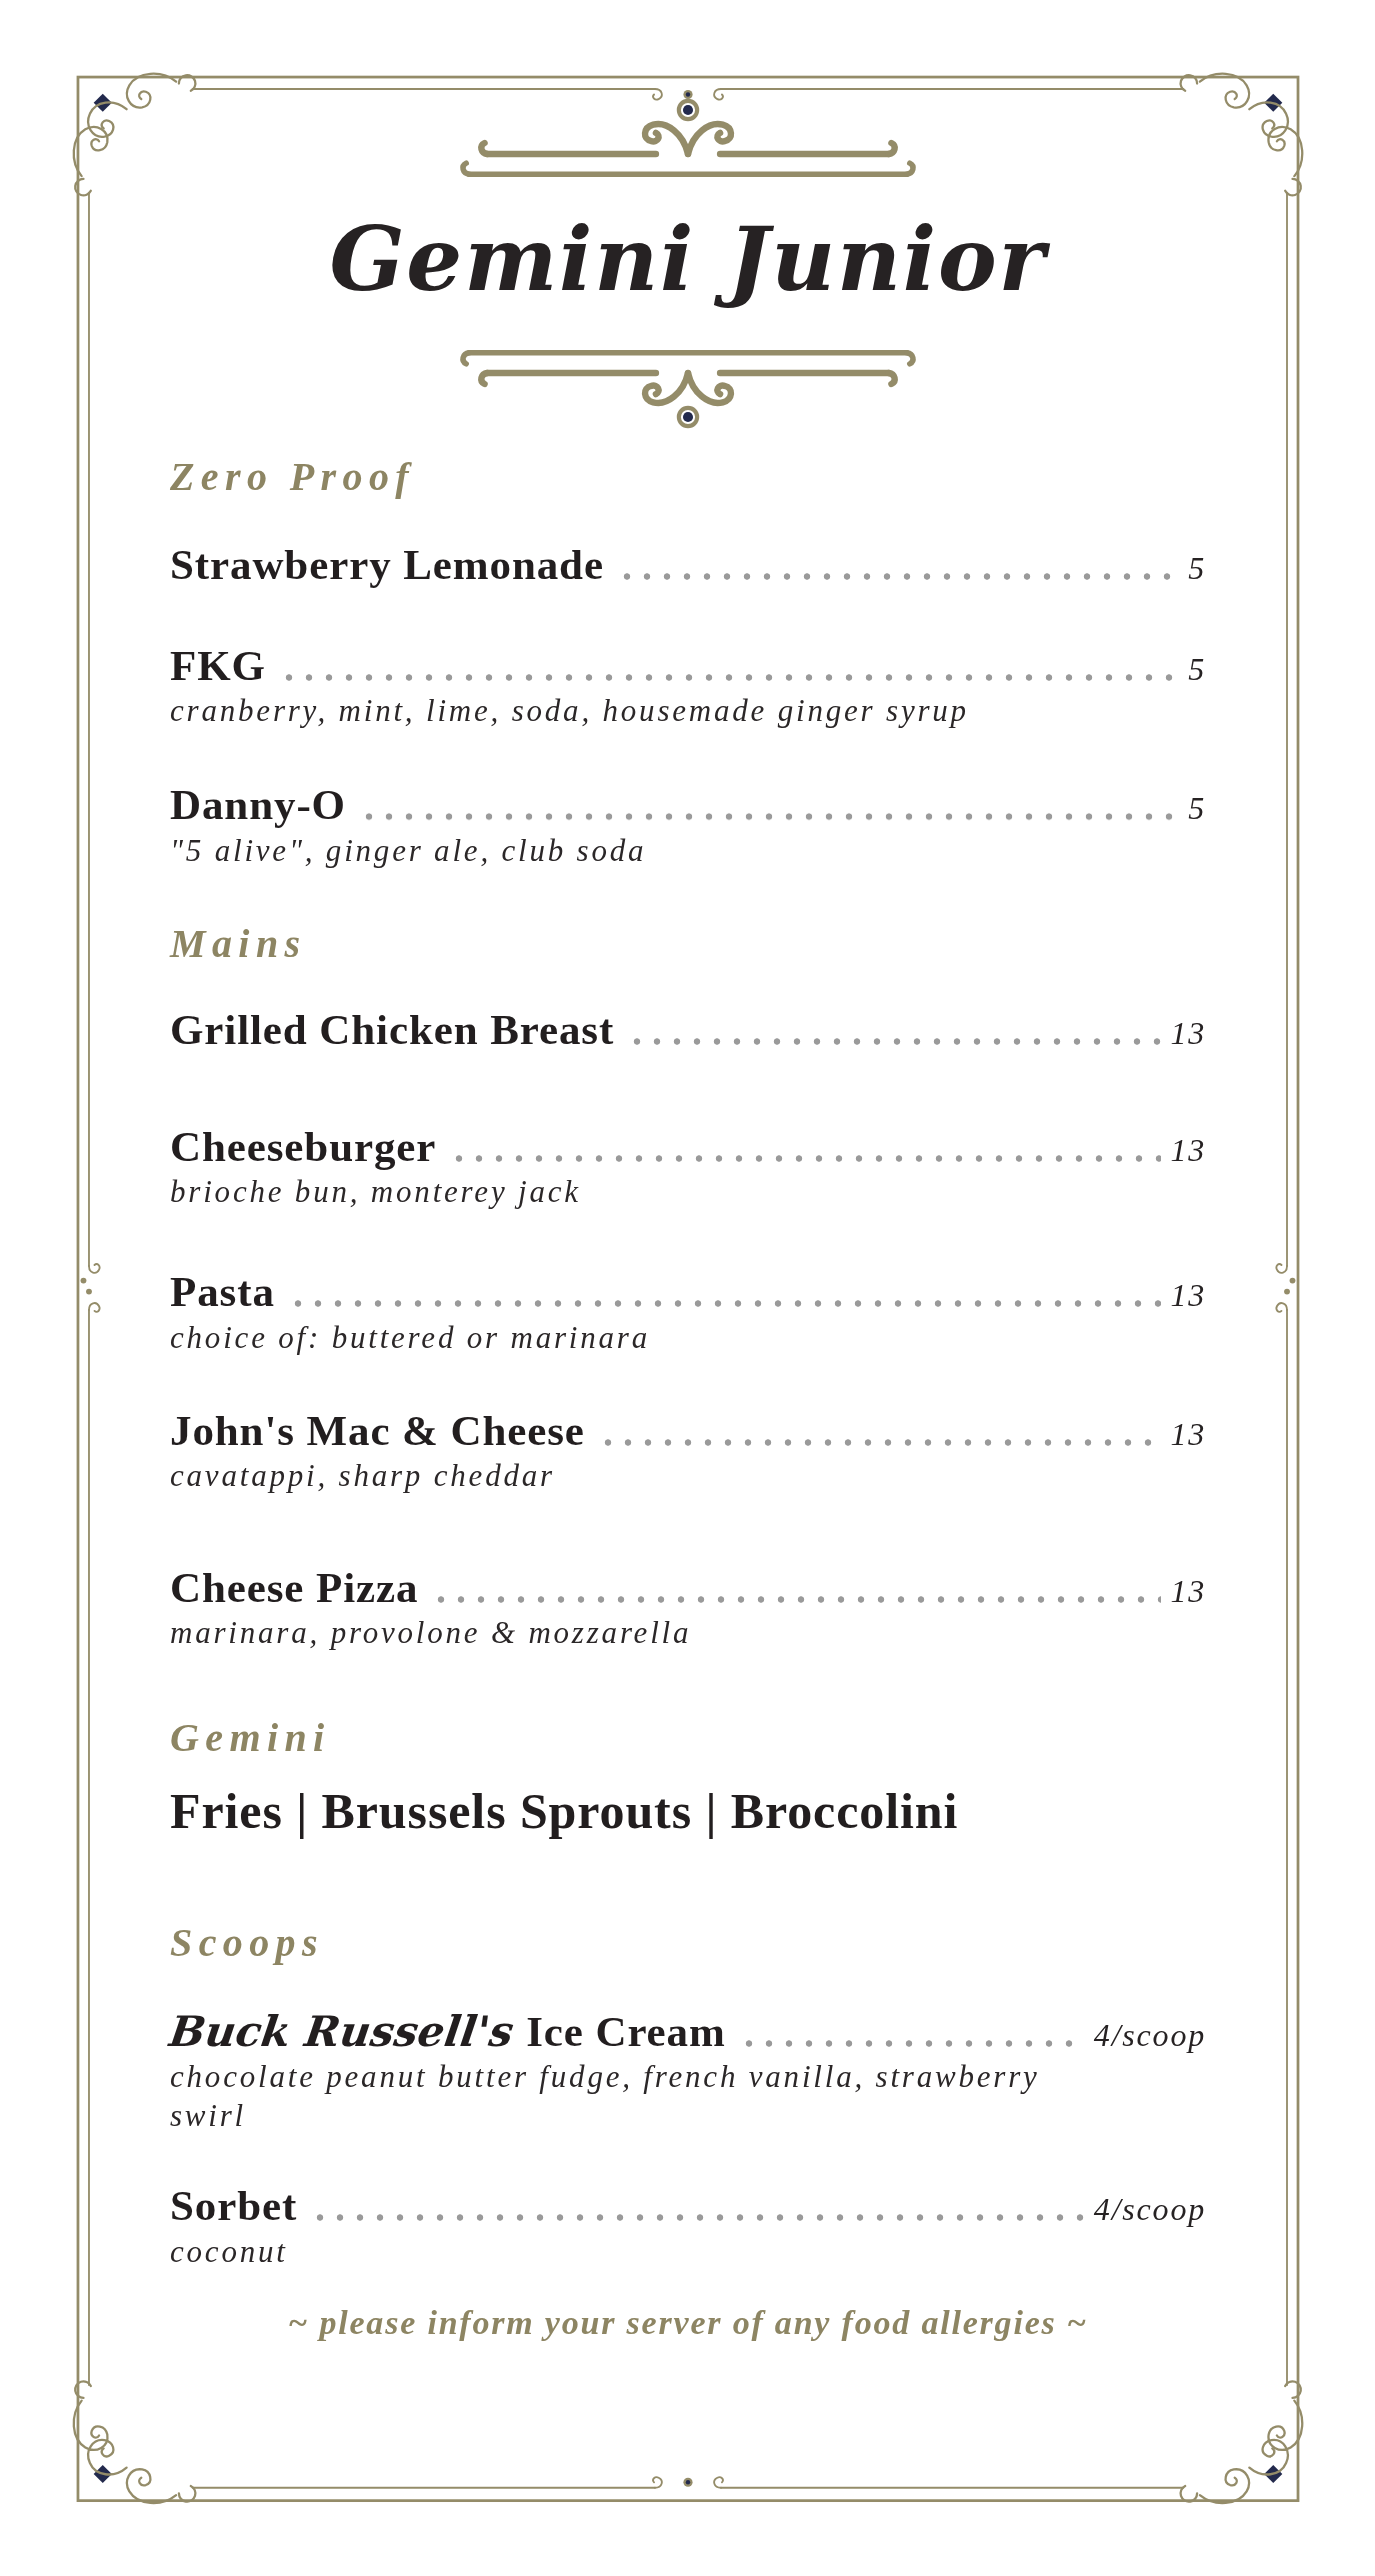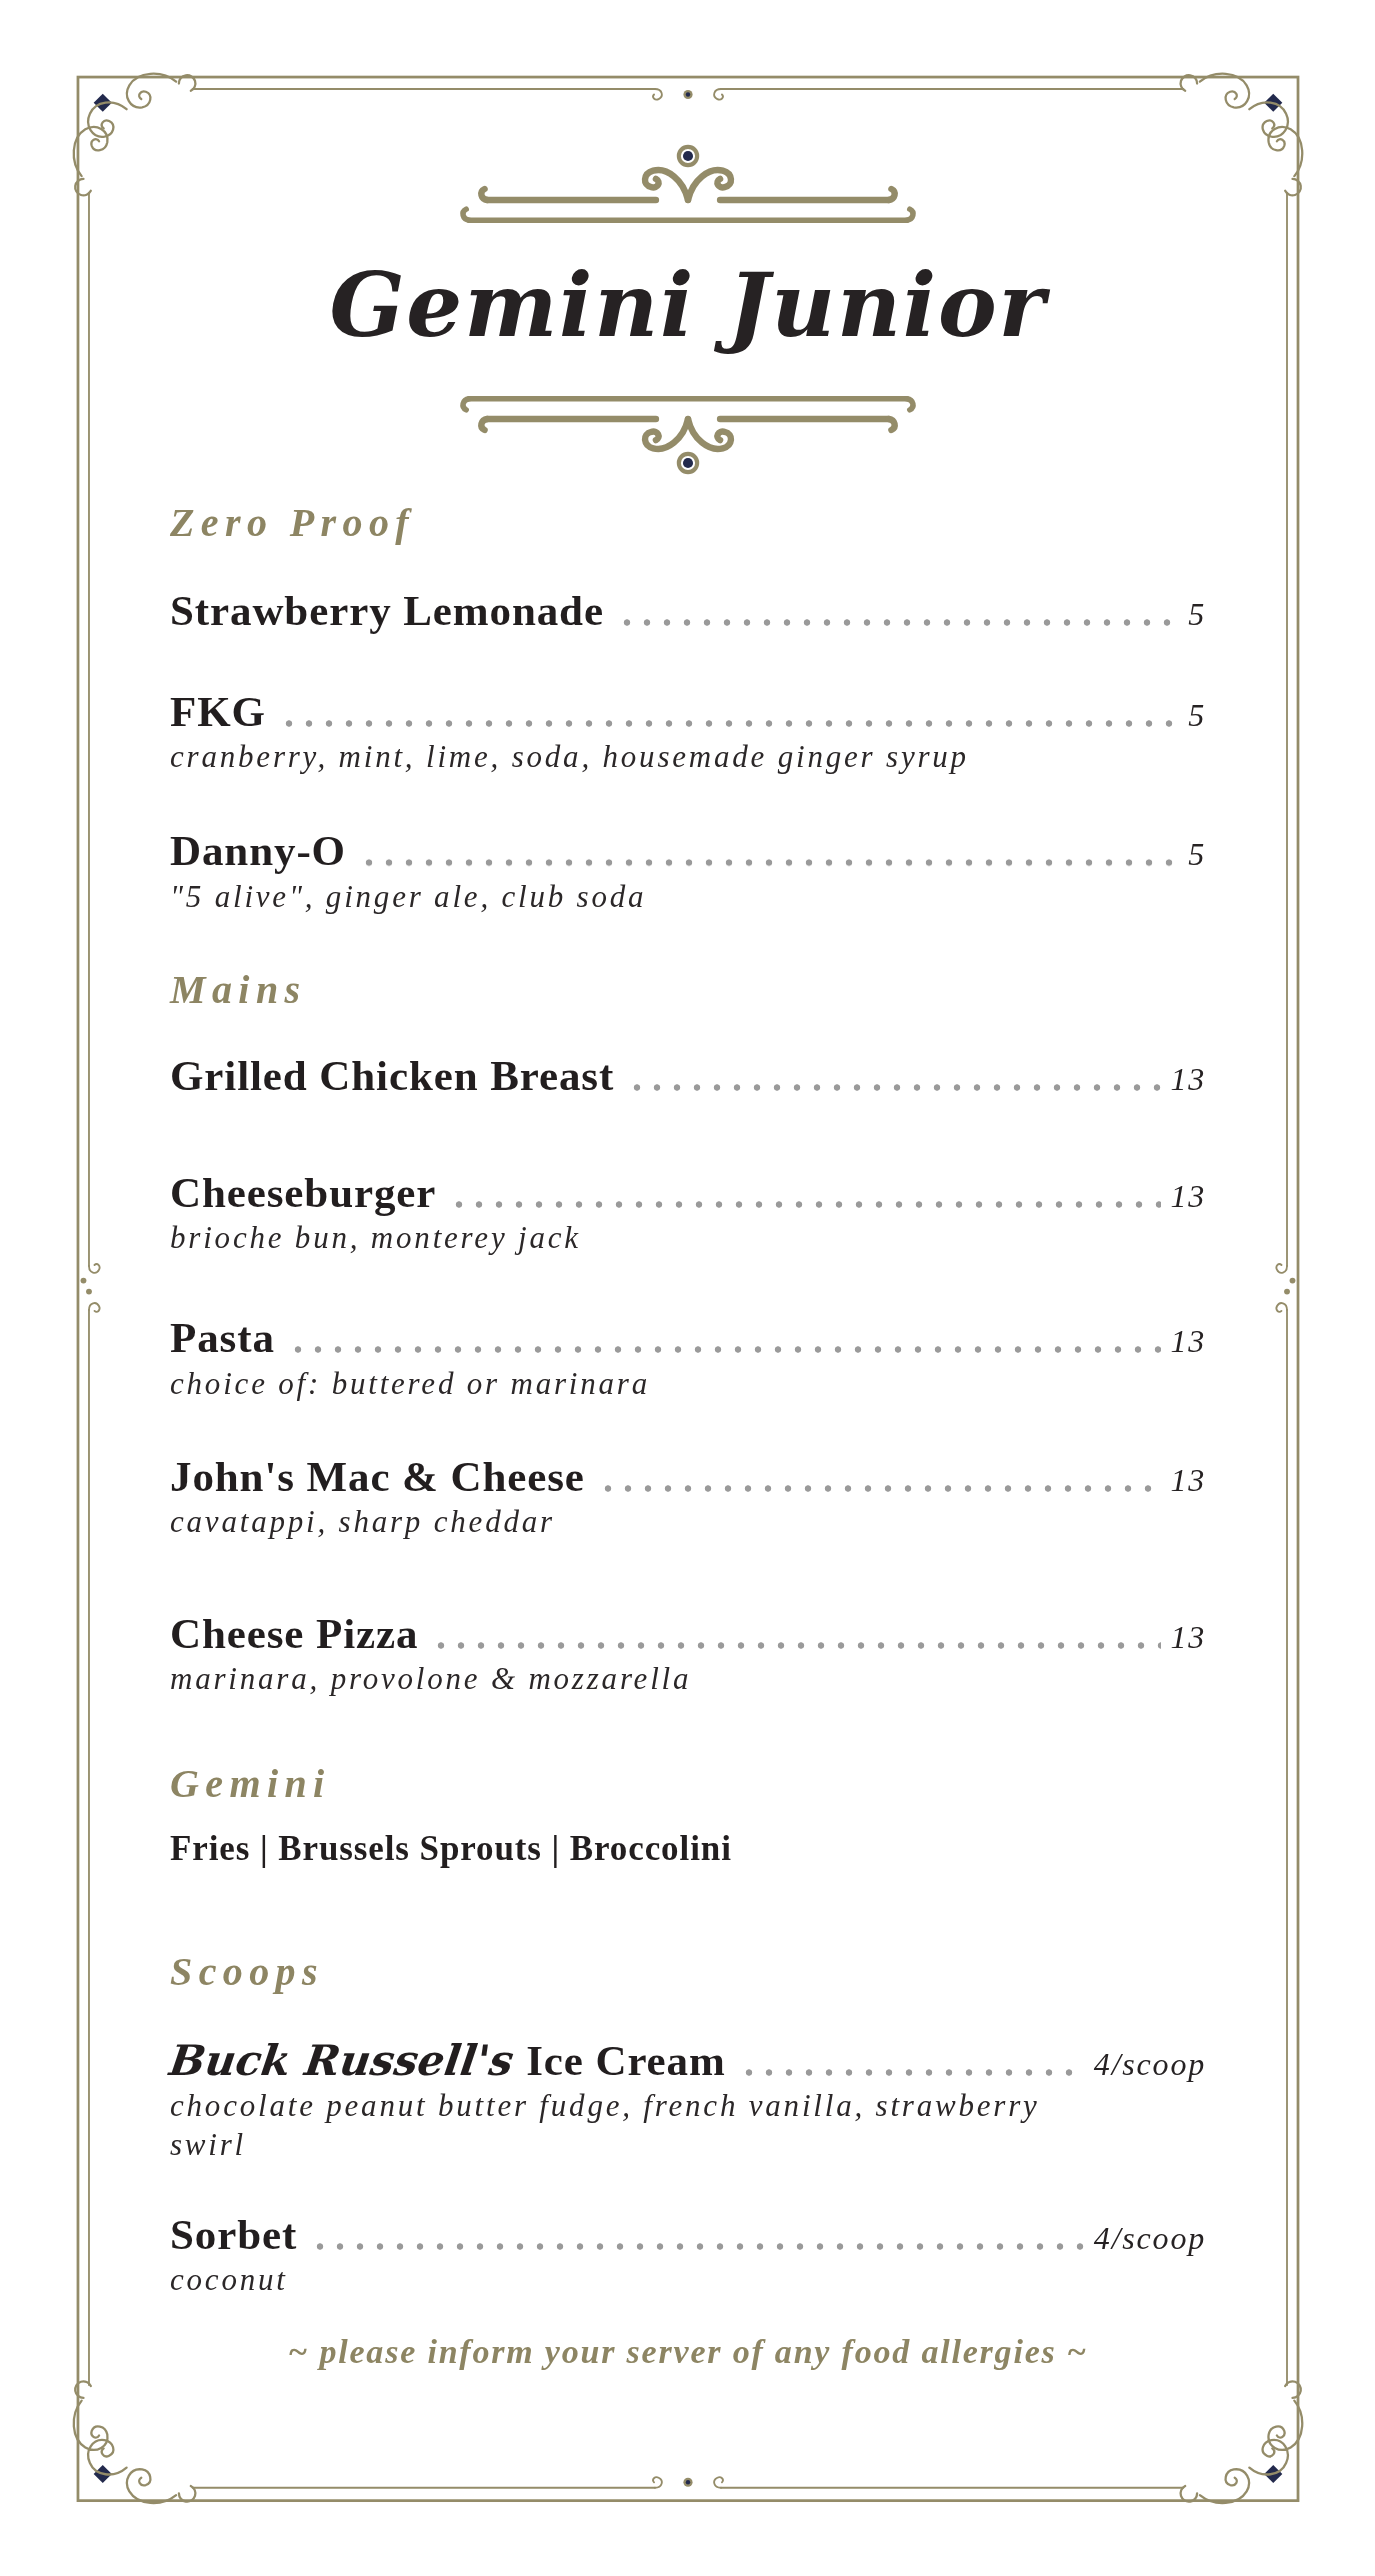--- a/index.html
+++ b/index.html
@@ -2,21 +2,21 @@
 <html style="font-size:14.7px"><head>
 <meta charset="utf-8">
 <style>
   html,body { margin:0; padding:0; background:#ffffff; }
   .page {
     position:relative; width:1376px; height:2576px;
     background:#ffffff; overflow:hidden;
     font-family:"Liberation Serif", serif; color:#221e1f;
   }
   .frame { position:absolute; inset:0; pointer-events:none; }
-  .content { position:relative; width:1036px; margin-left:170px; padding-top:117px; }
+  .content { position:relative; width:1036px; margin-left:170px; padding-top:71px; }
 
   .divider { display:block; margin:26px auto 0; width:614px; height:92px; }
   .divider.flip { transform:scaleY(-1); margin-top:27.5px; }
 
   .title {
     margin-top:20px; text-align:center;
     font:italic 700 88px "DejaVu Serif", serif; letter-spacing:1.8px; line-height:1.15;
     color:#262223;
   }
 
@@ -50,21 +50,21 @@
   }
 
   .note { width:724px; margin:36px auto 0; text-align:center; color:#8d8563; }
   .note-rule { display:block; width:724px; height:13px; }
   .note-rule.flip { transform:scaleY(-1); }
   .note-text {
     font:italic 700 37px "Liberation Serif", serif; letter-spacing:1.8px;
     line-height:1.4; margin:14.7px auto; width:624px;
   }
 
-  .sides-line { font-weight:700; font-size:35px; letter-spacing:0.9px; line-height:1.15; }
+  .sides-line { font-weight:700; font-size:50px; letter-spacing:0.9px; line-height:1.15; }
 
   .footer {
     margin:33px auto 0; text-align:center;
     font:italic 700 34px "Liberation Serif", serif;
     color:#8d8563; letter-spacing:1.8px;
   }
 
   
   .mt-23{margin-top:21px}.mt-25{margin-top:23px}.mt-28{margin-top:26px}
   .mt-31{margin-top:28.4px}.mt-32{margin-top:29px}.mt-37{margin-top:34px}

